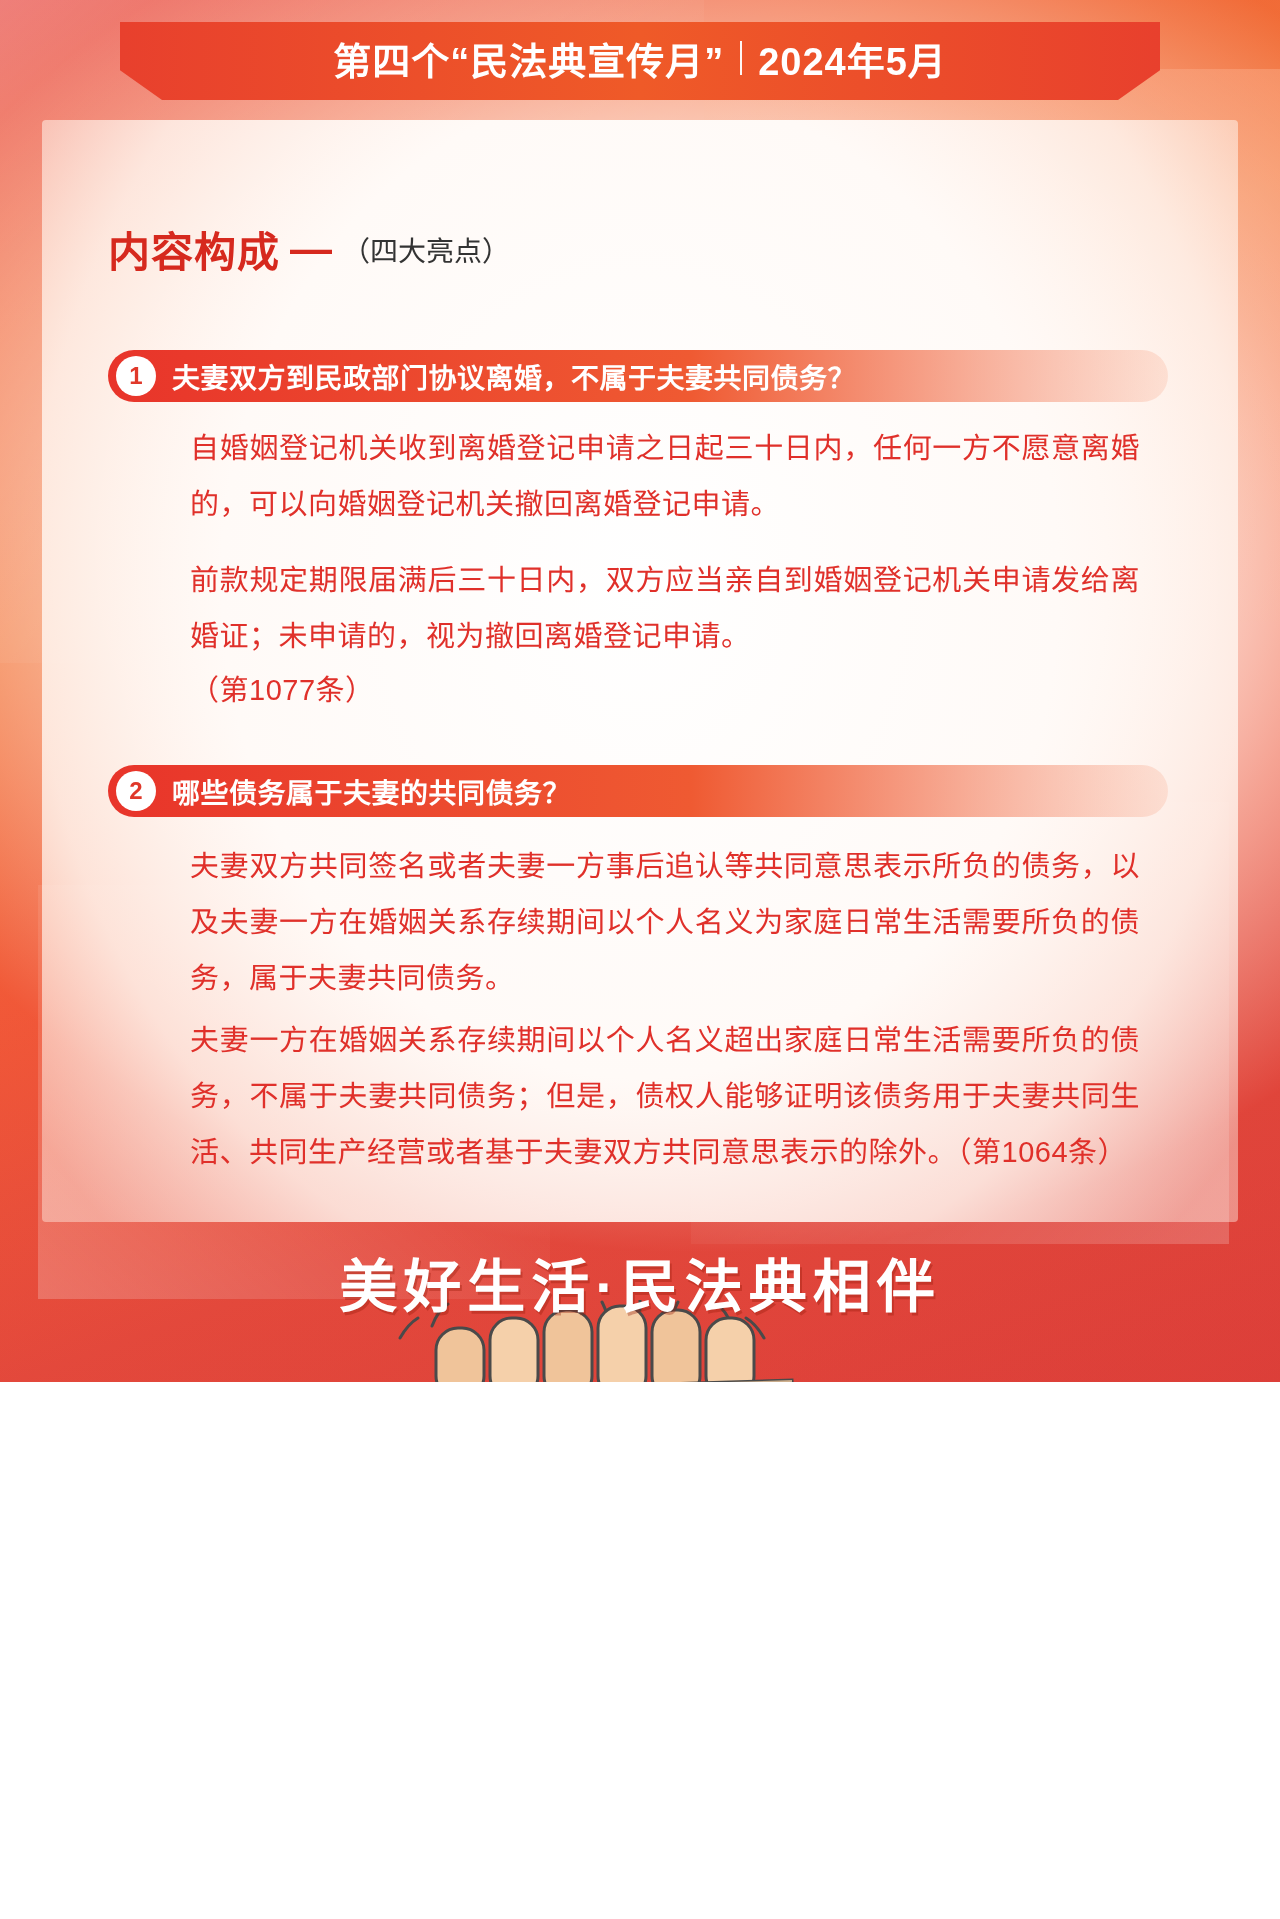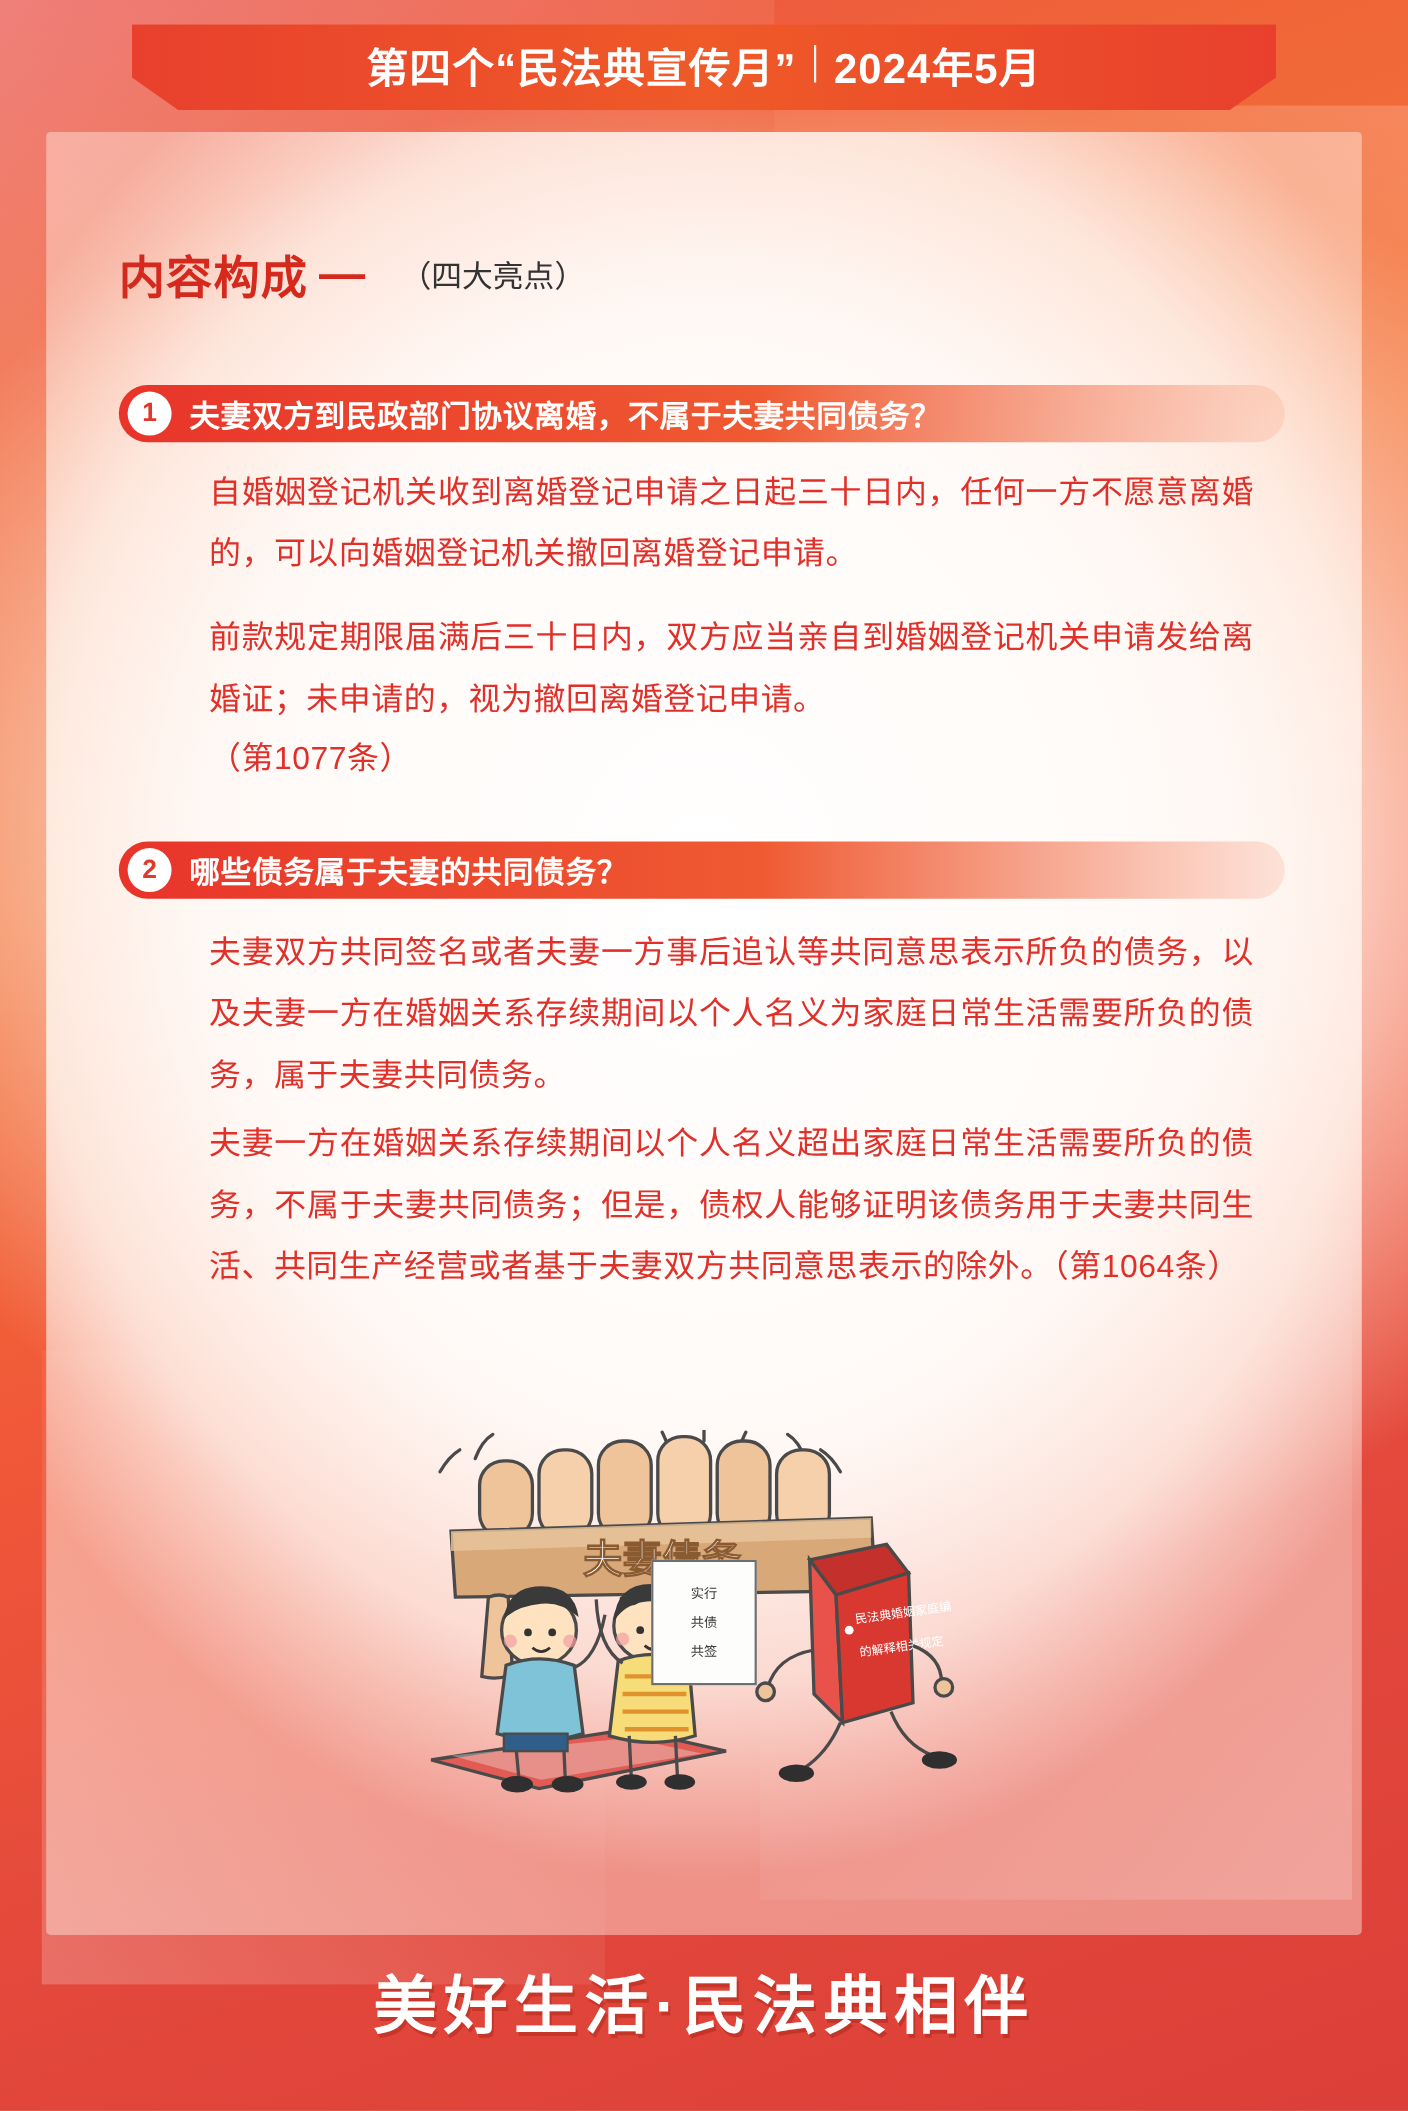--- a/index.html
+++ b/index.html
@@ -6,21 +6,21 @@
     margin: 0;
     padding: 0;
     background: #ffffff;
   }
   body {
     font-family: "Liberation Sans", "DejaVu Sans", sans-serif;
   }
   .poster {
     position: relative;
     width: 1280px;
-    height: 1919px;
+    height: 1382px;
     overflow: hidden;
     background:
       radial-gradient(ellipse 900px 700px at 55% 40%, rgba(255,255,255,0.98) 0%, rgba(255,248,244,0.95) 45%, rgba(255,228,215,0.6) 70%, rgba(255,200,170,0.1) 100%),
       linear-gradient(160deg, #e6403b 0%, #ef5a2a 18%, #f06a2a 35%, #ef4b2b 55%, #e03a2f 75%, #d82f2c 100%);
   }
   
   .beam {
     position: absolute;
     pointer-events: none;
   }
@@ -110,21 +110,21 @@
   }
   .st-highlight {
     color: #d6291e;
     font-size: 44px;
     font-weight: bold;
     letter-spacing: 2px;
   }
   .st-sub {
     color: #333333;
     font-size: 28px;
-    margin-left: 22px;
+    margin-left: 0;
   }
 
   
   .q-bar {
     position: absolute;
     left: 108px;
     width: 1060px;
     height: 52px;
     border-radius: 26px;
     background: linear-gradient(90deg, #e8342a 0%, #ef5a32 55%, rgba(244,122,78,0.15) 100%);

